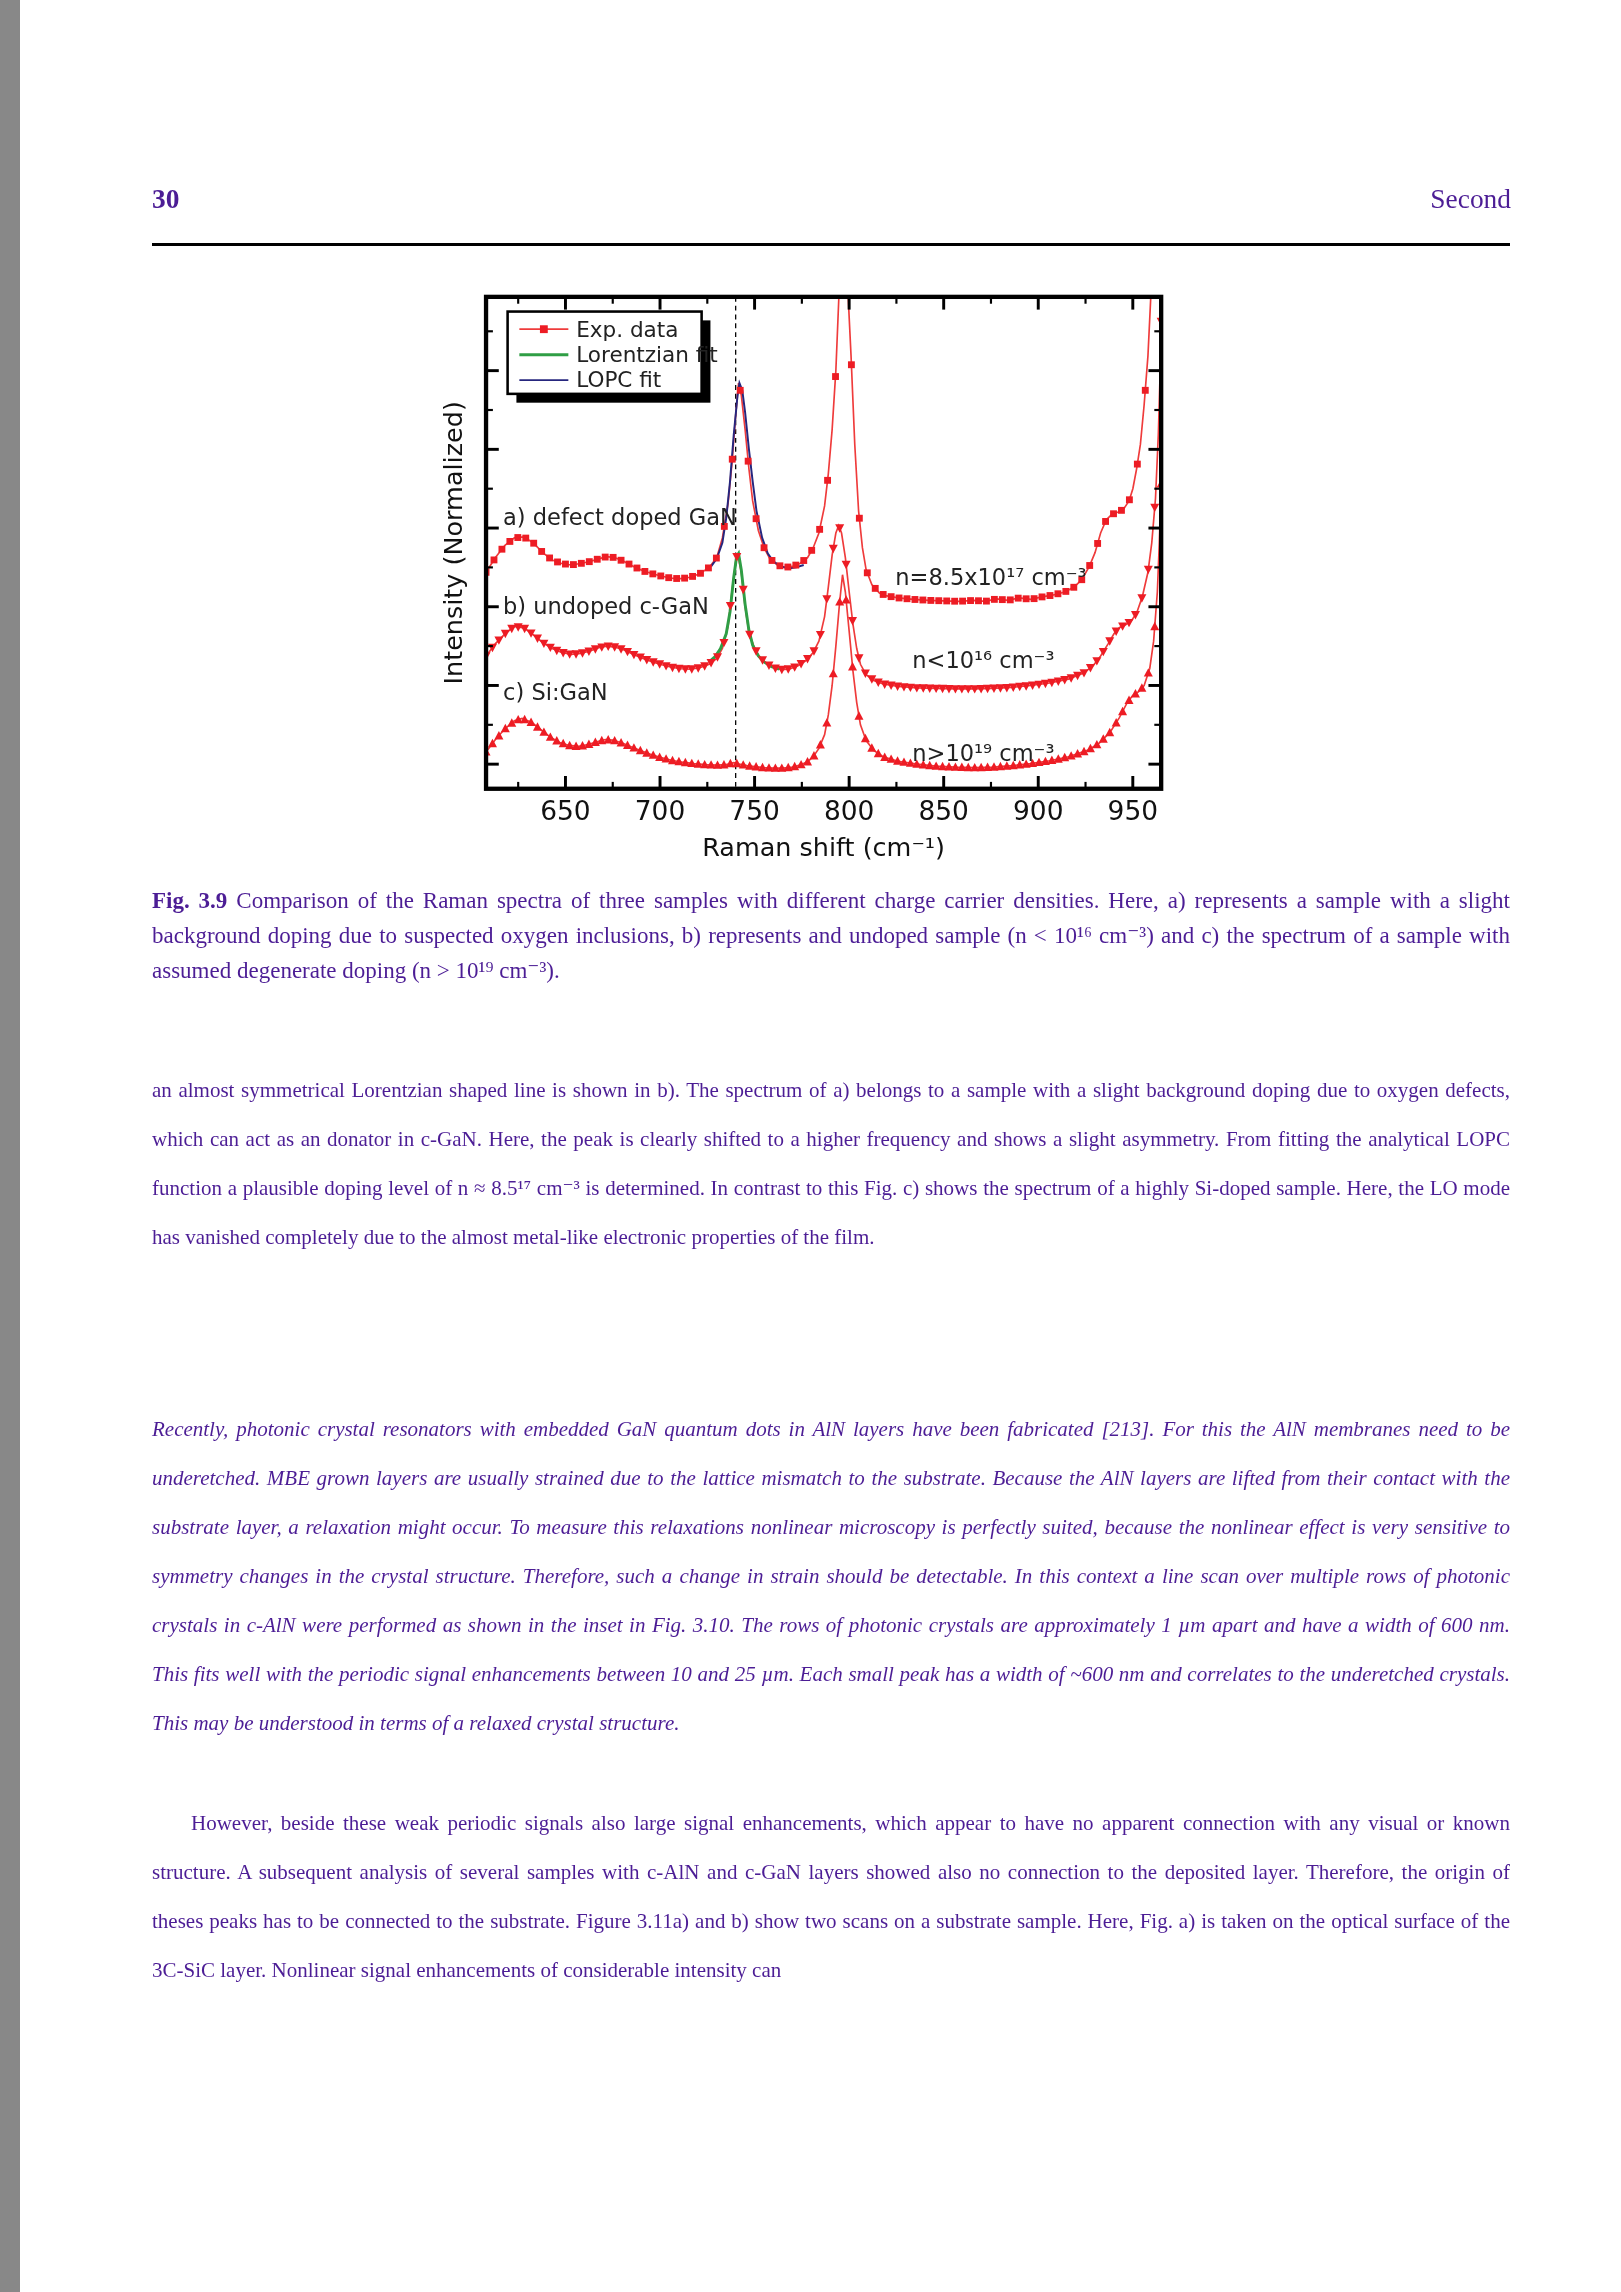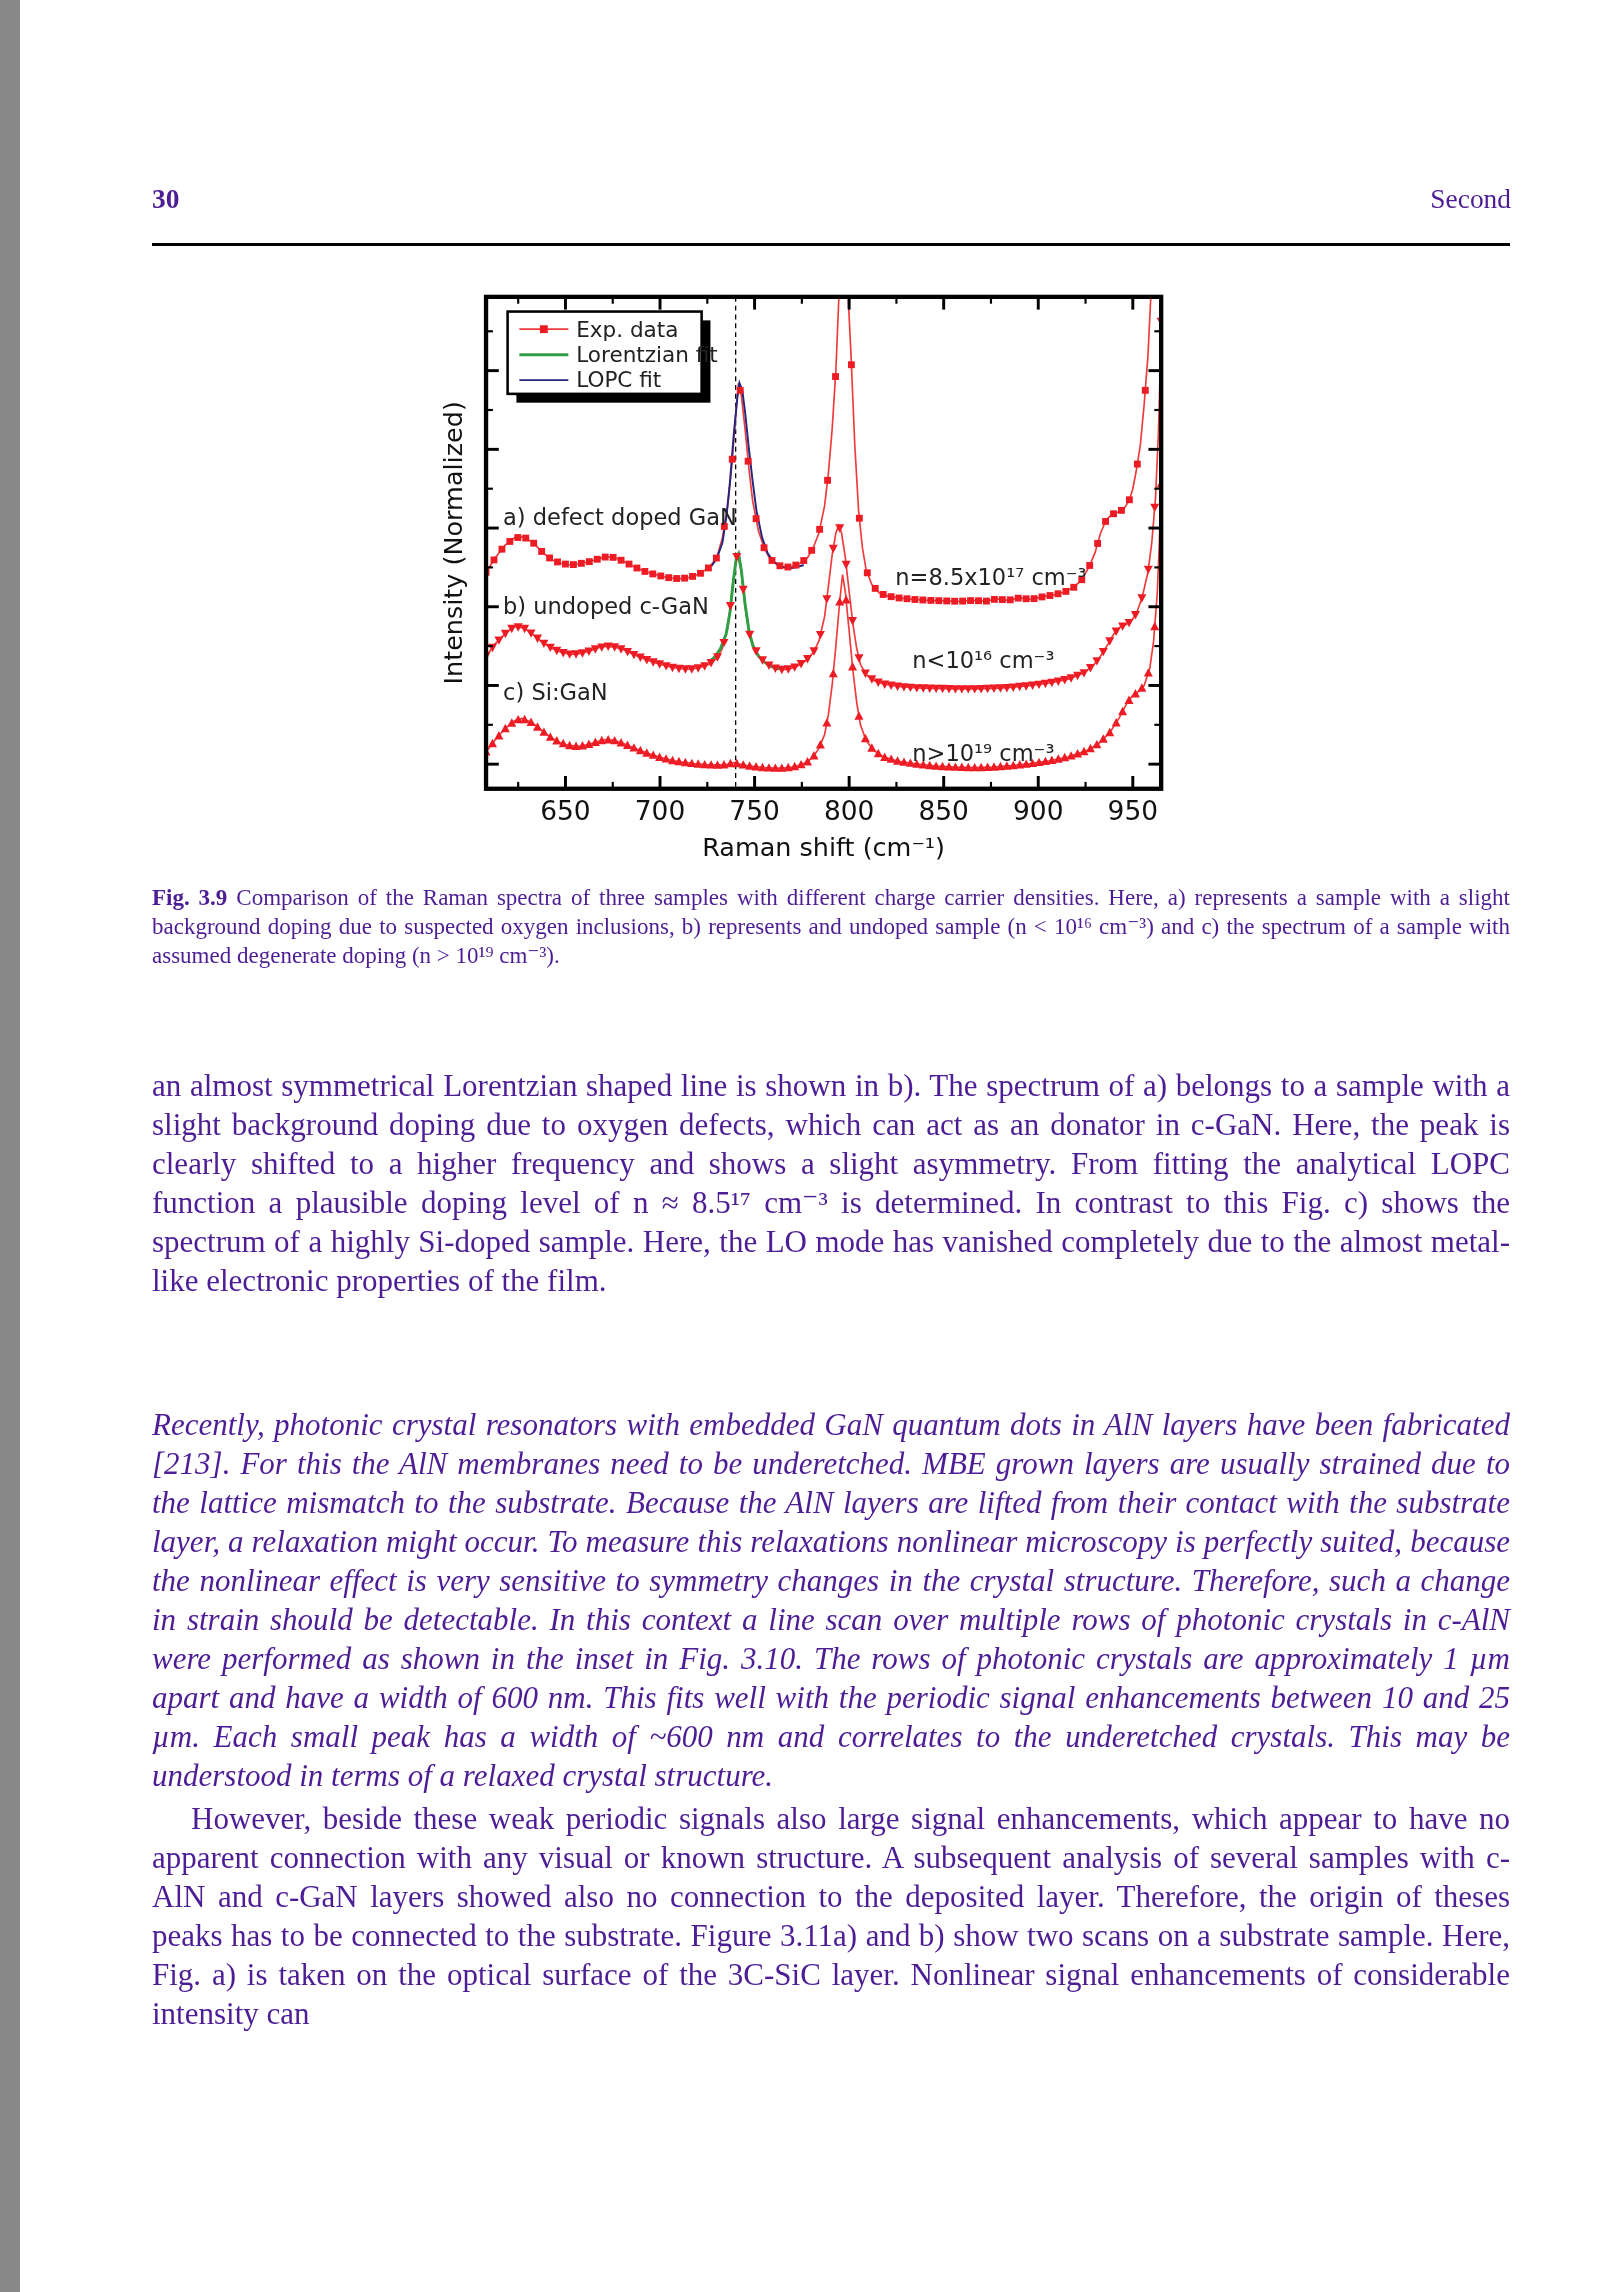--- a/index.html
+++ b/index.html
@@ -11,26 +11,26 @@
     color:#4c1d95;
     overflow:hidden;
     margin-left:20px;
   }
   .hdr-num{position:absolute;left:132px;top:184px;font-size:27.4px;font-weight:bold;}
   .hdr-right{position:absolute;right:130px;top:184px;font-size:27.4px;}
   .hdr-rule{position:absolute;left:132px;top:243px;width:1358px;height:2.5px;background:#000;}
   .fig{position:absolute;left:412px;top:290px;width:745px;height:584px;margin:0;}
   .caption{
     position:absolute;left:132px;top:883px;width:1358px;
-    font-size:23px;line-height:29px;text-align:justify;margin:0;
+    font-size:23px;line-height:35px;text-align:justify;margin:0;
   }
   .caption b{font-weight:bold;}
   .body-par{
     position:absolute;left:132px;width:1358px;
-    font-size:31px;line-height:39px;text-align:justify;margin:0;
+    font-size:21px;line-height:49px;text-align:justify;margin:0;
   }
   .par1{top:1066px;}
   .heading{
     position:absolute;left:132px;top:1351px;width:1358px;margin:0;
     font-size:33px;font-weight:bold;
   }
   .heading .sec-num{margin-right:39px;}
   .par2{top:1405px;font-style:italic;}
   .par3{top:1799px;text-indent:39px;}
   svg text{font-family:"DejaVu Sans","Liberation Sans",sans-serif;}

